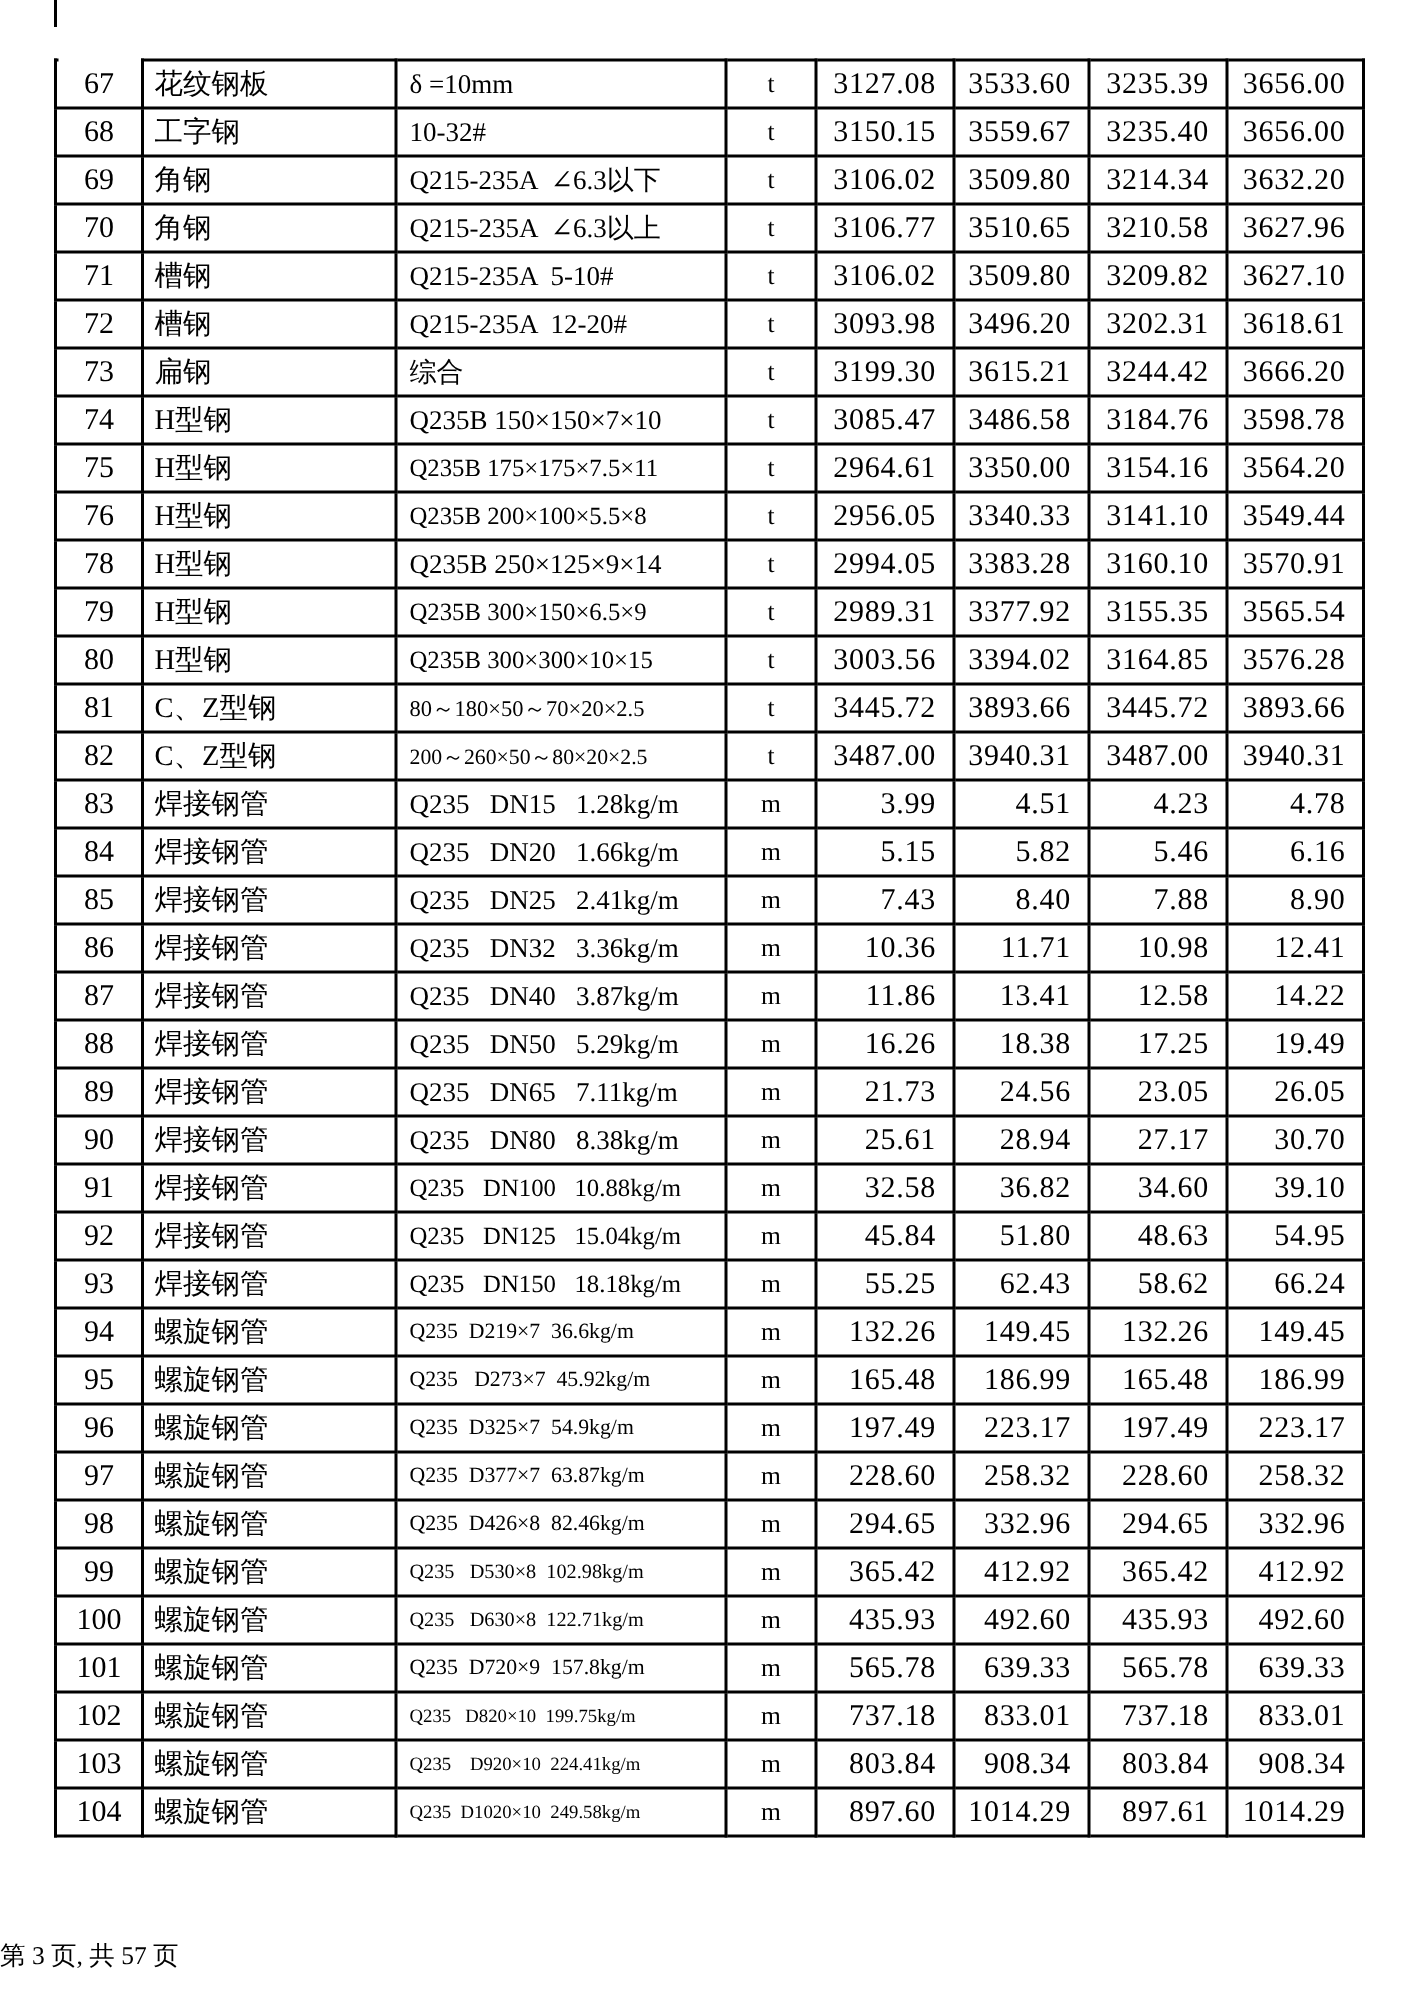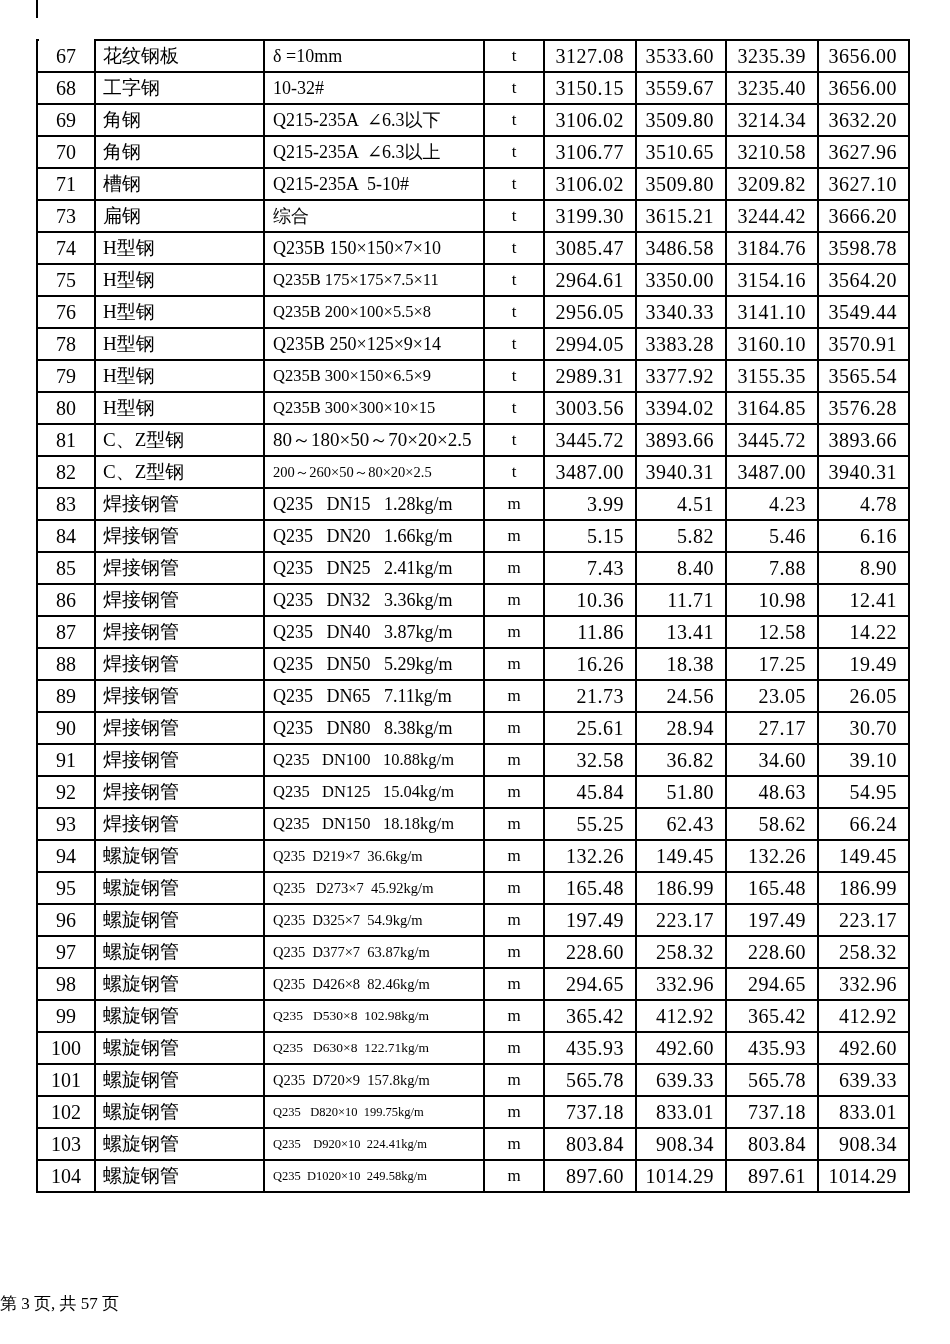--- a/index.html
+++ b/index.html
@@ -12,21 +12,21 @@
   td { border:2px solid #000; height:30px; padding:0; overflow:hidden; white-space:pre; vertical-align:middle; }
 
   .c-no    { text-align:center; font-size:20px;margin-top:18px; }
   .c-name  { font-size:19px; padding-left:7px; }
   .c-spec  { padding-left:8px; }
   .c-unit  { text-align:center; font-size:17px; }
   .c-price { text-align:right; padding-right:11px; font-size:20px; letter-spacing:0.5px; }
 
   .sz-18 { font-size:18px; }
   .sz-16 { font-size:16.5px; }
-  .sz-15 { font-size:19px; }
+  .sz-15 { font-size:15px; }
   .sz-14 { font-size:14.5px; }
   .sz-13 { font-size:13.5px; }
   .sz-12 { font-size:12.5px; }
 
   .gap { position:absolute; left:39px; top:38px; width:55px; height:4px; background:#fff; }
 
   .footer { position:absolute; top:1292px; left:0; width:802px; text-align:left; font-size:17px; }
 </style>
 </head>
 <body>
@@ -91,20 +91,30 @@
     <td class="c-no">71</td>
     <td class="c-name">槽钢</td>
     <td class="c-spec sz-18">Q215-235A  5-10#</td>
     <td class="c-unit">t</td>
     <td class="c-price">3106.02</td>
     <td class="c-price">3509.80</td>
     <td class="c-price">3209.82</td>
     <td class="c-price">3627.10</td>
   </tr>
         <tr>
+    <td class="c-no">72</td>
+    <td class="c-name">槽钢</td>
+    <td class="c-spec sz-18">Q215-235A  12-20#</td>
+    <td class="c-unit">t</td>
+    <td class="c-price">3093.98</td>
+    <td class="c-price">3496.20</td>
+    <td class="c-price">3202.31</td>
+    <td class="c-price">3618.61</td>
+  </tr>
+        <tr>
     <td class="c-no">73</td>
     <td class="c-name">扁钢</td>
     <td class="c-spec sz-18">综合</td>
     <td class="c-unit">t</td>
     <td class="c-price">3199.30</td>
     <td class="c-price">3615.21</td>
     <td class="c-price">3244.42</td>
     <td class="c-price">3666.20</td>
   </tr>
         <tr>

